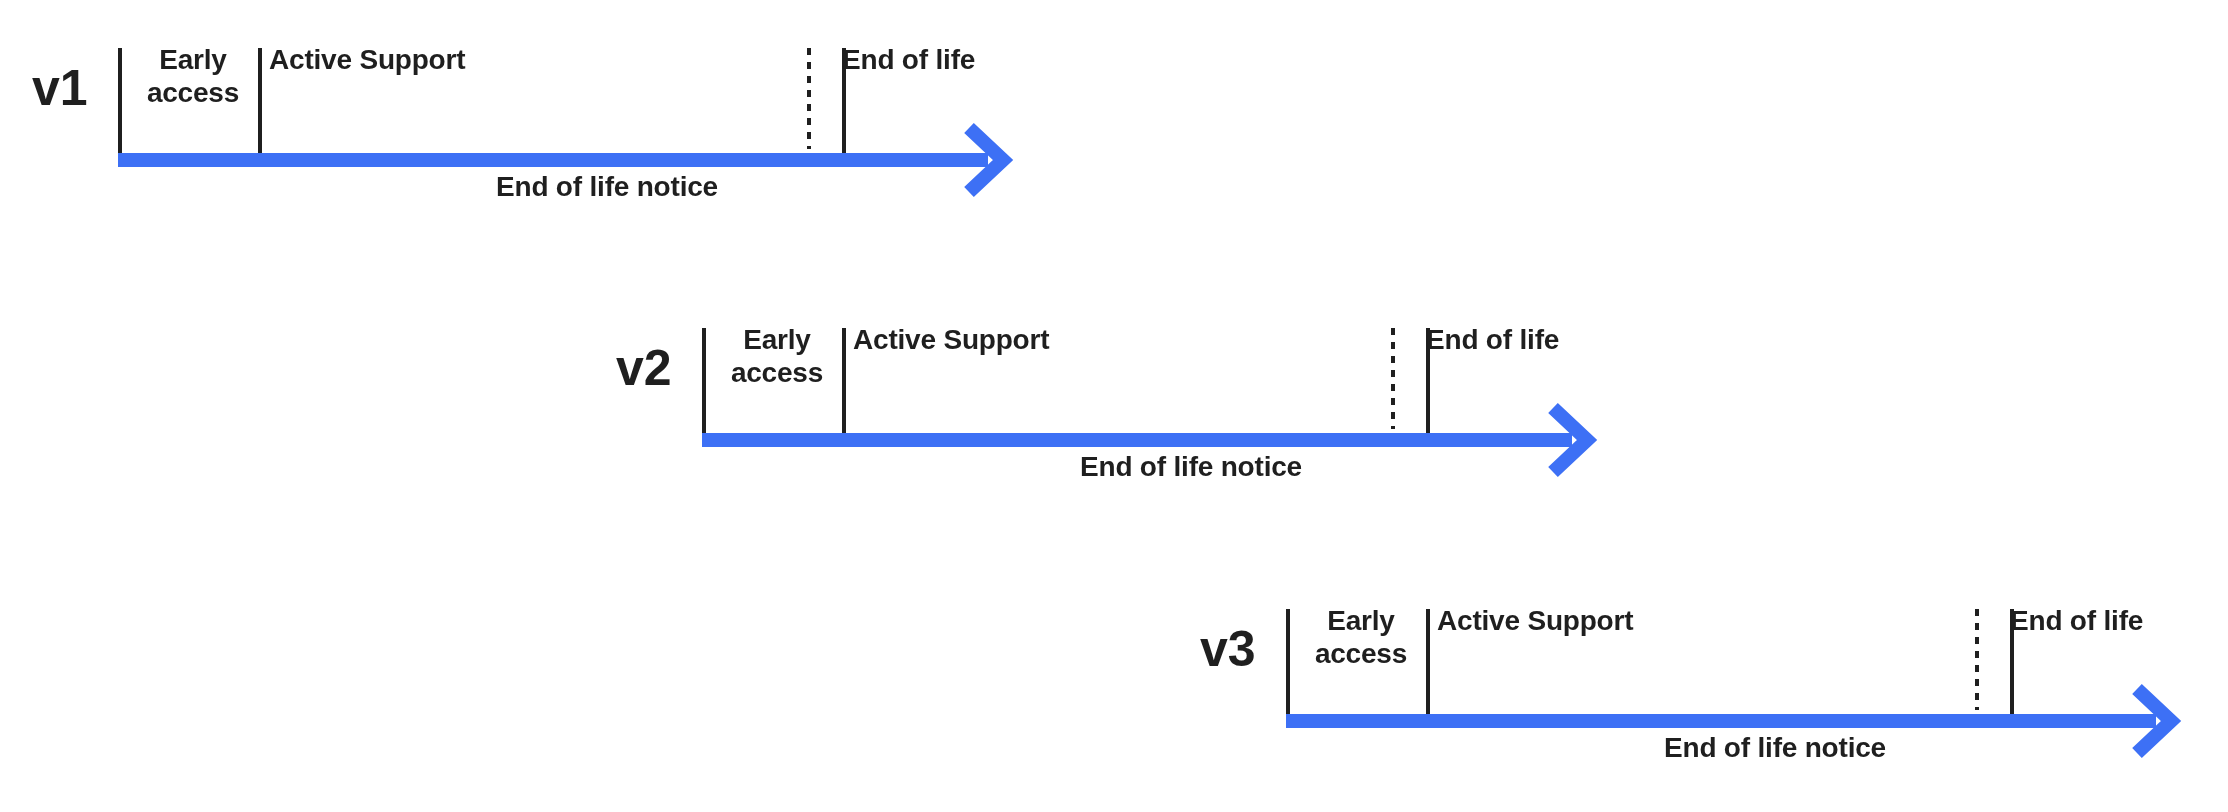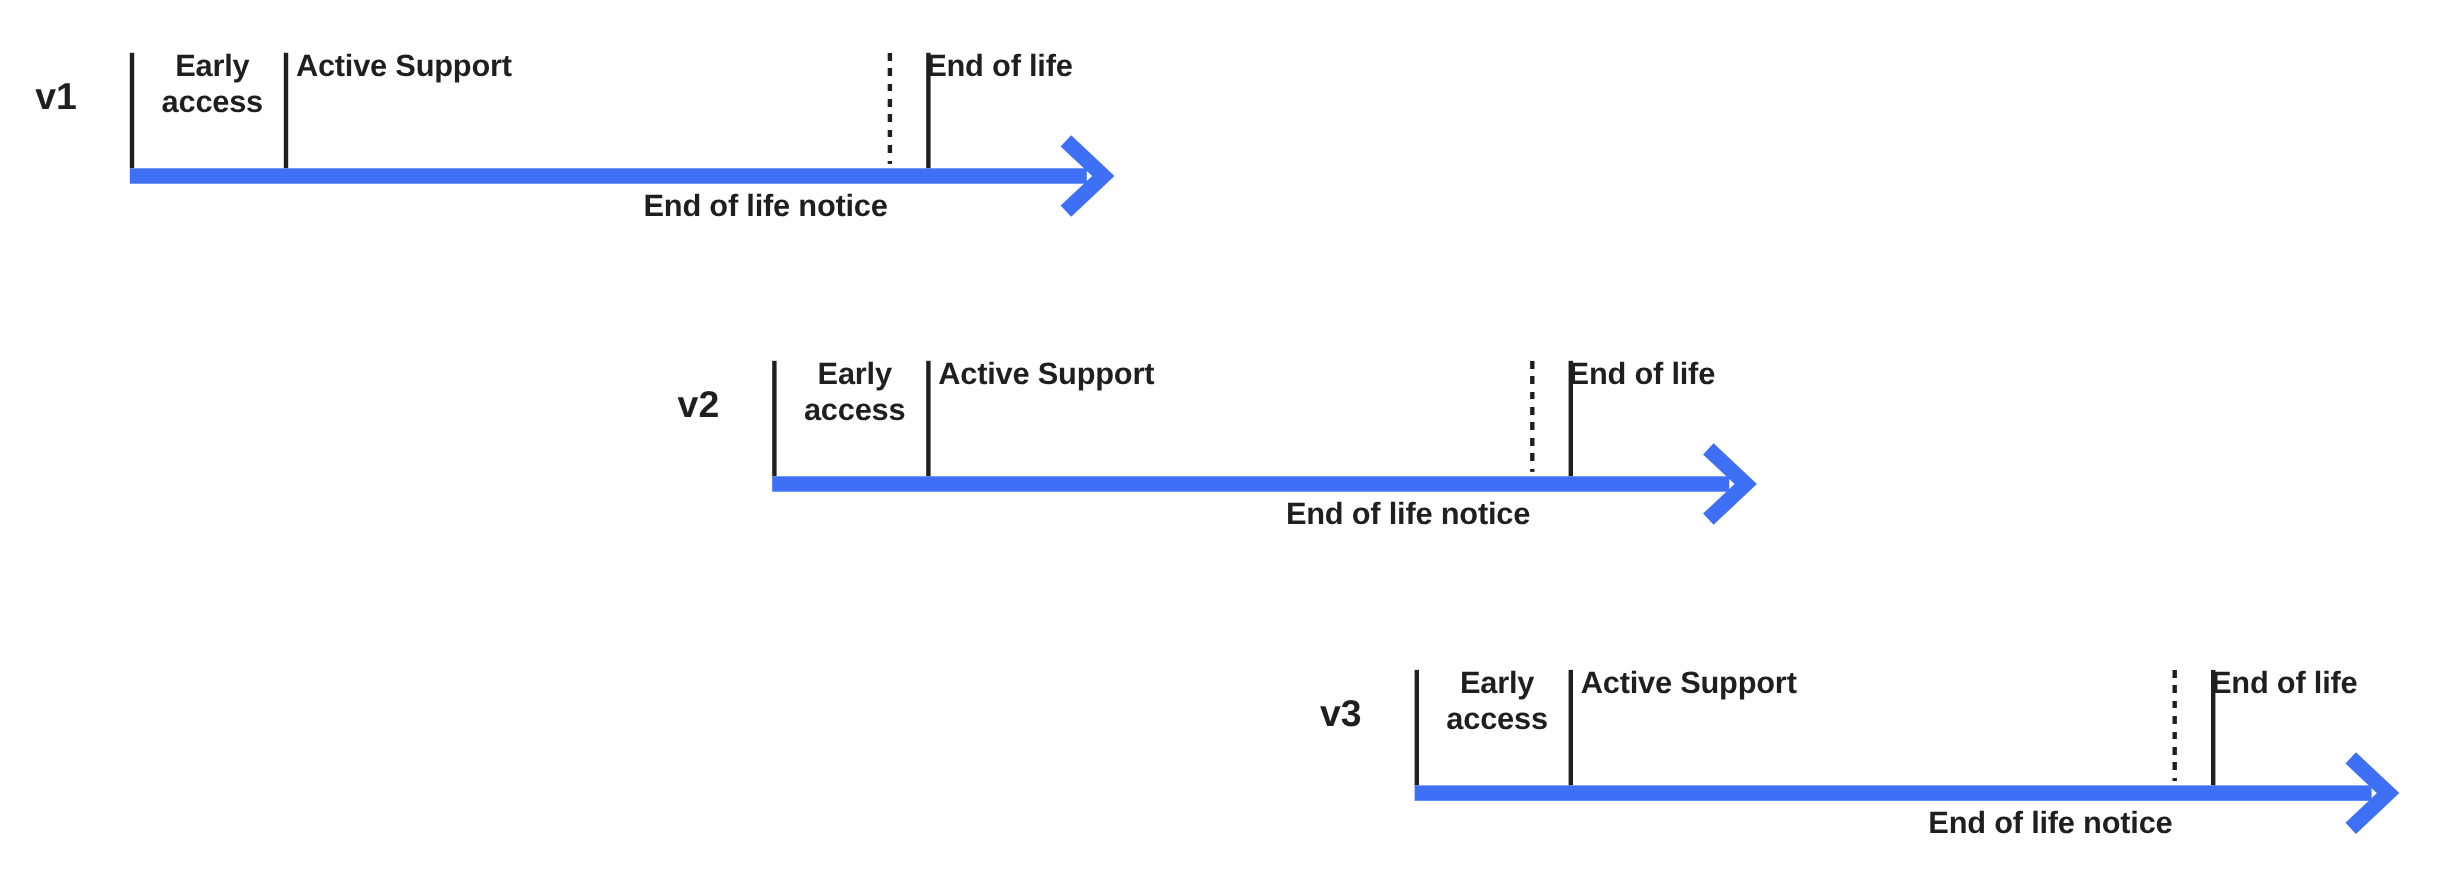--- a/index.html
+++ b/index.html
@@ -25,21 +25,21 @@
     position: absolute;
     width: 0;
     height: 0;
     overflow: visible;
   }
   .version {
     position: absolute;
     left: -86px;
     top: 15px;
     width: 120px;
-    font-size: 34px;
+    font-size: 50px;
     line-height: 50px;
     font-weight: 700;
     color: var(--ink);
     white-space: nowrap;
   }
   .tick {
     position: absolute;
     top: 0;
     width: 3.5px;
     height: 105px;
@@ -68,21 +68,21 @@
     color: var(--ink);
     letter-spacing: -0.2px;
   }
   .label-early  { left: 19px;  top: -5px; width: 112px; text-align: center; }
   .label-active { left: 151px; top: -5px; white-space: nowrap; }
   .label-eol    { left: 724px; top: -5px; white-space: nowrap; }
   .label-notice {
     left: 378px;
     top: 122px;
     width: 400px;
-    text-align: center;
+    text-align: left;
     white-space: nowrap;
   }
   .bar {
     position: absolute;
     left: 0;
     top: 105px;
     width: 870px;
     height: 14px;
     background: var(--blue);
   }

